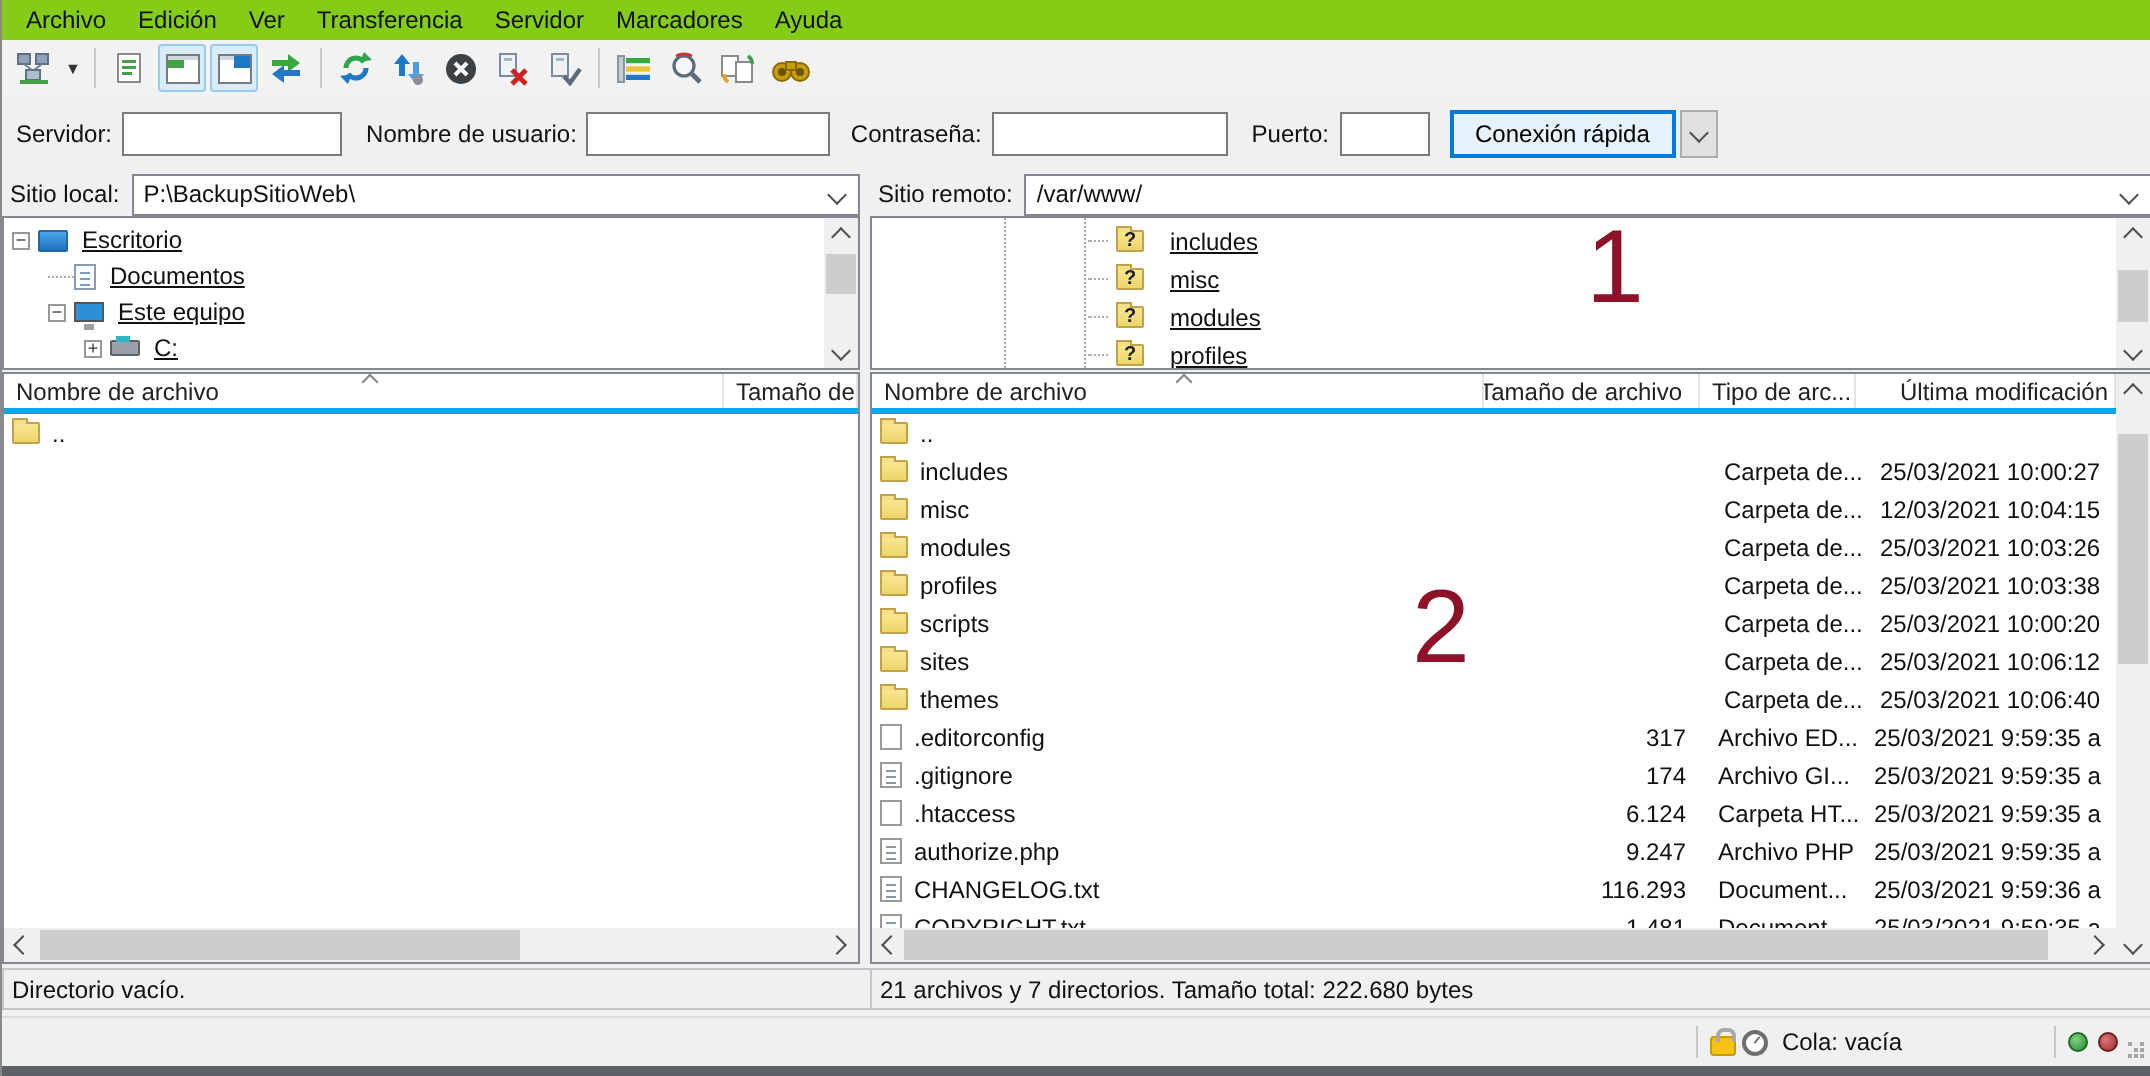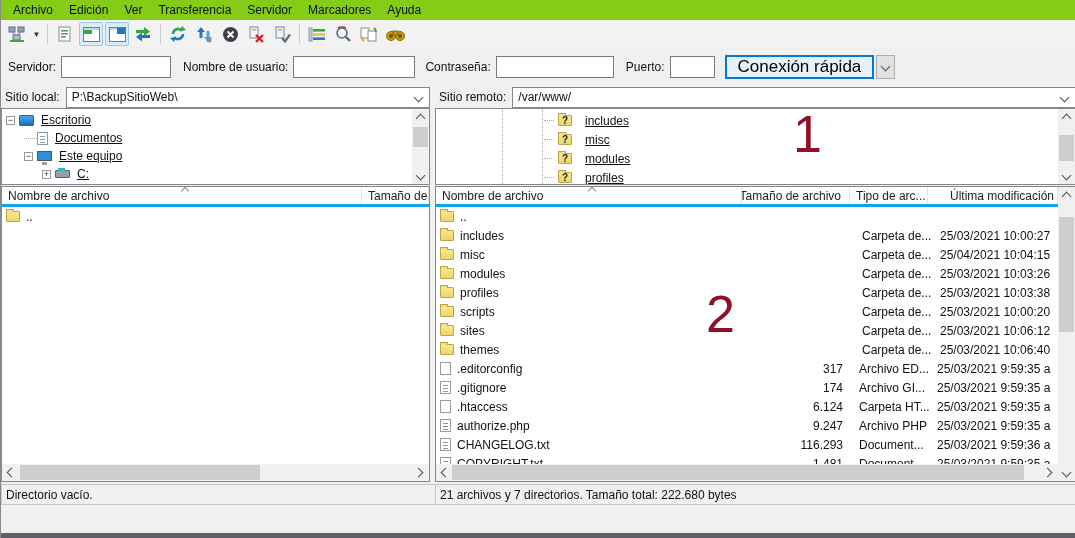--- a/index.html
+++ b/index.html
@@ -16,21 +16,21 @@
   
   .toolbar { position:absolute; left:0; top:20px; right:0; height:28px; display:flex; align-items:center; padding-left:3px; background:#f2f2f2; }
   .tb-btn { width:24px; height:24px; display:flex; align-items:center; justify-content:center; margin:0 1px; border:1px solid transparent; border-radius:2px; }
   .tb-btn.pressed { background:#d9ecfb; border-color:#9bc9ea; }
   .tb-dd { width:13px; height:24px; display:flex; align-items:center; justify-content:center; font-size:8px; color:#333; }
   .tb-sep { width:1px; height:20px; background:#c9c9c9; margin:0 4px; }
   
   .quickbar { position:absolute; left:0; top:48px; right:0; height:38px; display:flex; align-items:center; padding-left:7px; }
   .qc-label { margin-right:5px; white-space:nowrap; }
   .qc-input { height:22px; border:1px solid #7a7a7a; background:#fff; font-family:"Liberation Sans",sans-serif; font-size:12px; padding:0 4px; }
-  .qc-btn { height:24px; margin-left:10px; padding:0 12px; background:#e5f1fb; border:1px solid #0078d7; box-shadow:inset 0 0 0 1px #0078d7; font-family:"Liberation Sans",sans-serif; font-size:17px; }
+  .qc-btn { height:24px; margin-left:10px; padding:0 12px; background:#e5f1fb; border:1px solid #0078d7; box-shadow:inset 0 0 0 1px #0078d7; font-family:"Liberation Sans",sans-serif; font-size:12px; }
   .qc-dd { height:24px; width:19px; margin-left:2px; background:#e1e1e1; border:1px solid #adadad; display:flex; align-items:center; justify-content:center; }
   
   .pathbar { position:absolute; top:86px; height:22px; display:flex; align-items:center; }
   .pathbar.local { left:0; width:429px; }
   .pathbar.remote { left:434px; width:641px; }
   .path-label { padding:0 6px 0 4px; white-space:nowrap; }
   .combo { flex:1; height:21px; border:1px solid #828790; background:#fff; display:flex; align-items:center; padding:0 20px 0 5px; position:relative; white-space:nowrap; overflow:hidden; }
   
   .chv { position:relative; display:inline-block; width:17px; height:15px; }
   .chv::before { content:""; position:absolute; left:5px; width:6px; height:6px; border-left:1px solid #505050; border-top:1px solid #505050; }
@@ -398,21 +398,21 @@
           <span class="cell r-name">includes</span>
           <span class="cell r-size"></span>
           <span class="cell r-type">Carpeta de...</span>
           <span class="cell r-date">25/03/2021 10:00:27</span>
         </div>
         <div class="lrow">
           <span class="ficon folder"></span>
           <span class="cell r-name">misc</span>
           <span class="cell r-size"></span>
           <span class="cell r-type">Carpeta de...</span>
-          <span class="cell r-date">25/04/2021 10:04:15</span>
+          <span class="cell r-date">12/03/2021 10:04:15</span>
         </div>
         <div class="lrow">
           <span class="ficon folder"></span>
           <span class="cell r-name">modules</span>
           <span class="cell r-size"></span>
           <span class="cell r-type">Carpeta de...</span>
           <span class="cell r-date">25/03/2021 10:03:26</span>
         </div>
         <div class="lrow">
           <span class="ficon folder"></span>
@@ -497,18 +497,28 @@
     </div>
   </div>
 
   <div class="pstatus local">
     <span>Directorio vacío.</span>
   </div>
   <div class="pstatus remote">
     <span>21 archivos y 7 directorios. Tamaño total: 222.680 bytes</span>
   </div>
 
+  <div class="statusbar">
+    <span class="sb-sep"></span>
+    <span class="lock-icon"></span>
+    <span class="gauge-icon"></span>
+    <span style="margin-right:70px">Cola: vacía</span>
+    <span class="sb-sep"></span>
+    <span class="dot green"></span>
+    <span class="dot red" style="margin-right:16px"></span>
+    <span class="grip"></span>
+  </div>
 
   <div class="bottom-strip"></div>
 
   <div class="ann" id="ann1">1</div>
   <div class="ann" id="ann2">2</div>
 </div>
 
 </body></html>

